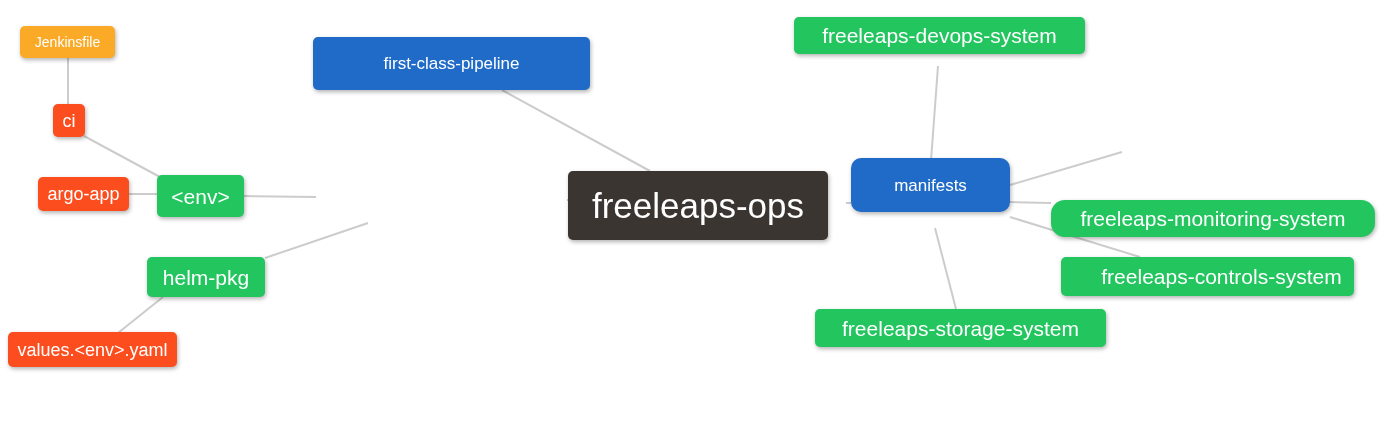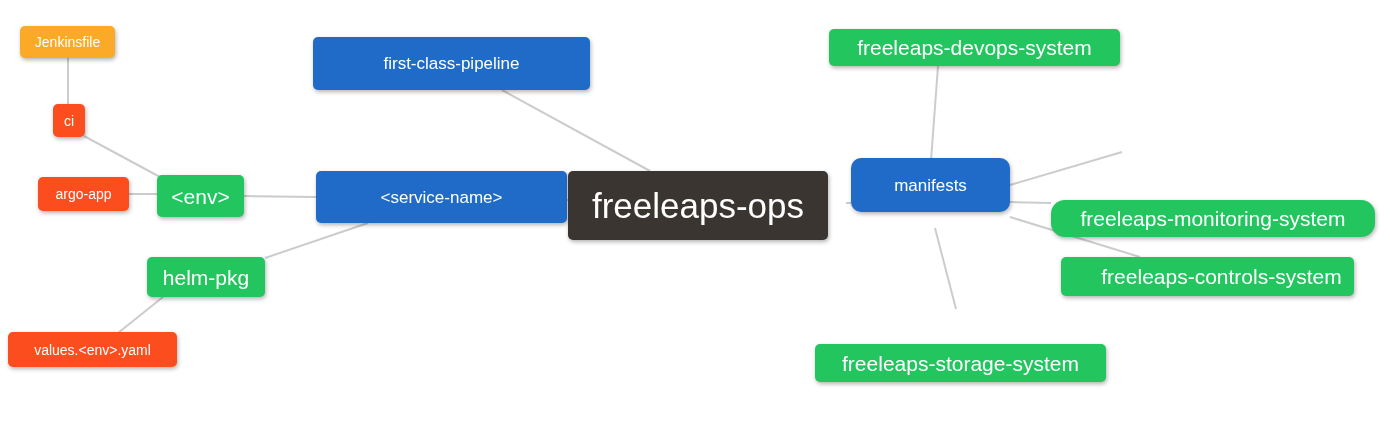--- a/index.html
+++ b/index.html
@@ -32,21 +32,21 @@
     border-radius: 5px;
     box-shadow: 1px 2px 4px rgba(0,0,0,0.3);
     white-space: nowrap;
     cursor: pointer;
     line-height: 1;
     user-select: none;
   }
   .lvl0 { background: #3a3531; font-size: 35px; }
   .lvl1 { background: #1f6bc7; font-size: 17px; }
   .lvl2 { background: #22c55e; font-size: 21px; }
-  .lvl3 { background: #fb4d1d; font-size: 14px; }
+  .lvl3 { background: #fb4d1d; font-size: 18px; }
   .lvl4 { background: #fbaa27; font-size: 14px; }
 </style>
 </head>
 <body>
 
 <div class="canvas">
 
   <svg class="edges" width="1390" height="421" viewBox="0 0 1390 421" stroke="#cccccc" stroke-width="2" fill="none">
     <line x1="68" y1="58" x2="68" y2="104"></line>
     <line x1="84" y1="136" x2="160" y2="177"></line>
@@ -71,28 +71,27 @@
   <div class="node lvl3" style="left:38px; top:177px; width:91px; height:34px;">argo-app</div>
 
   <div class="node lvl2" style="left:157px; top:175px; width:87px; height:42px;">&lt;env&gt;</div>
 
   <div class="node lvl2" style="left:147px; top:257px; width:118px; height:40px;">helm-pkg</div>
 
   <div class="node lvl3" style="left:8px; top:332px; width:169px; height:35px;">values.&lt;env&gt;.yaml</div>
 
   <div class="node lvl1" style="left:313px; top:37px; width:277px; height:53px;">first-class-pipeline</div>
 
-  <div class="node lvl1" style="left:316px; top:171px; width:251px; height:52px;">&lt;service-name&gt;</div>
 
   <div class="node lvl0" style="left:568px; top:171px; width:260px; height:69px;">freeleaps-ops</div>
 
   <div class="node lvl1" style="left:851px; top:158px; width:159px; height:54px;border-radius:10px;">manifests</div>
 
-  <div class="node lvl2" style="left:794px; top:29px; width:291px; height:37px;margin-left:35px;">freeleaps-devops-system</div>
+  <div class="node lvl2" style="left:794px; top:17px; width:291px; height:37px;">freeleaps-devops-system</div>
 
 
   <div class="node lvl2" style="left:1051px; top:200px; width:324px; height:37px;border-radius:14px;">freeleaps-monitoring-system</div>
 
   <div class="node lvl2" style="left:1061px; top:257px; width:293px; height:39px;padding-left:28px;">freeleaps-controls-system</div>
 
-  <div class="node lvl2" style="left:815px; top:309px; width:291px; height:38px;margin-top:35px;">freeleaps-storage-system</div>
+  <div class="node lvl2" style="left:815px; top:309px; width:291px; height:38px;">freeleaps-storage-system</div>
 
 </div>
 
 </body></html>

